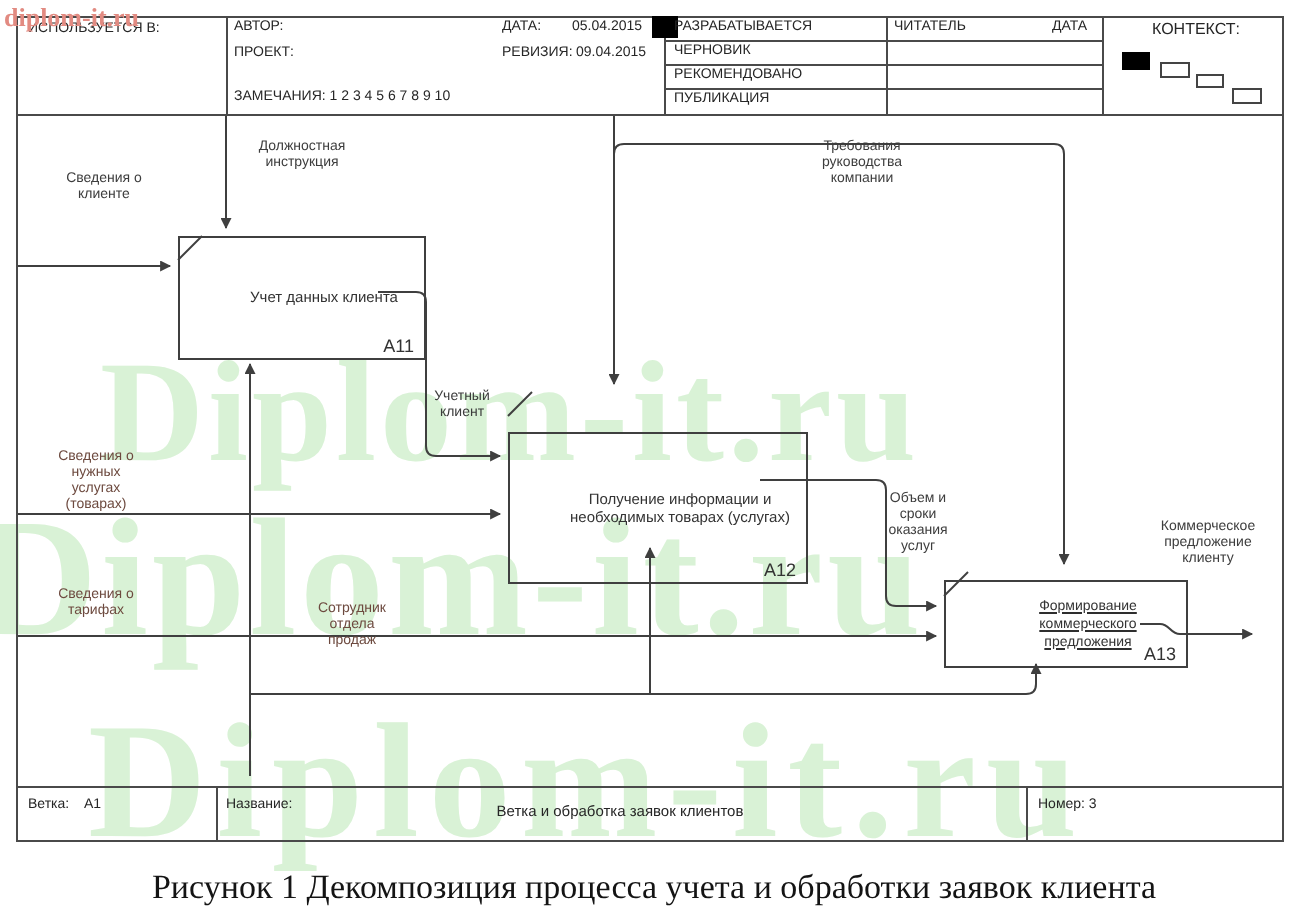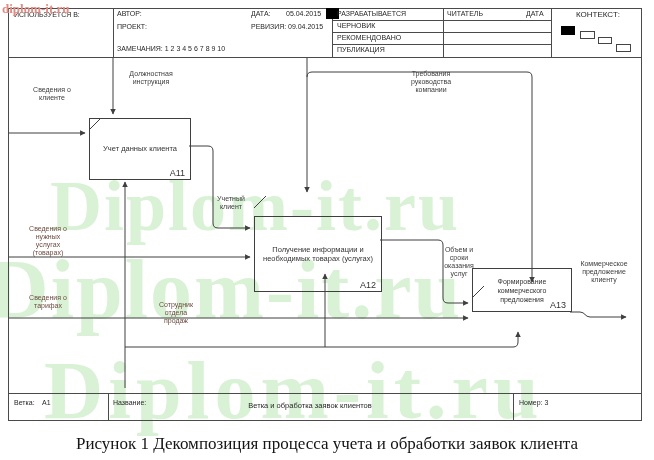--- a/index.html
+++ b/index.html
@@ -17,21 +17,21 @@
   .vline{width:1px;} .hline{height:1px;}
   
   .t{position:absolute;font-size:7px;line-height:8px;z-index:3;white-space:nowrap;color:#262626;}
   .lbl{position:absolute;font-size:7px;line-height:8px;z-index:3;text-align:center;
        white-space:pre-line;color:#3d3d3d;}
   .lbl.red{color:#6d4a3f;}
   .blackrect{position:absolute;background:#000;z-index:3;}
   .ctxrect{position:absolute;border:1px solid #444;background:#fff0;z-index:3;}
   
   .box{position:absolute;border:1px solid #3f3f3f;background:transparent;z-index:3;
-       display:flex;align-items:center;justify-content:center;}
+       display:flex;align-items:center;justify-content:center;padding-left:22px;}
   .box .title{font-size:7.5px;line-height:9.5px;text-align:center;white-space:pre-line;color:#333;}
   .box .code{position:absolute;right:5px;bottom:1px;font-size:9px;color:#333;}
   
   svg.links{position:absolute;left:0;top:0;z-index:2;}
   .caption{position:absolute;left:0;top:434px;width:654px;text-align:center;z-index:3;
            font-family:"Liberation Serif",serif;font-size:17px;color:#141414;}
   .footer-title{position:absolute;left:130px;top:401px;width:360px;text-align:center;
                 font-size:7.5px;z-index:3;color:#262626;}
 </style>
 </head>
@@ -108,21 +108,21 @@
 
   <div class="box" style="left:89px;top:118px;width:100px;height:60px;">
     <div class="title">Учет данных клиента</div>
     <div class="code">A11</div>
   </div>
   <div class="box" style="left:254px;top:204px;width:126px;height:74px;margin-top:12px;">
     <div class="title">Получение информации и
 необходимых товарах (услугах)</div>
     <div class="code">A12</div>
   </div>
-  <div class="box" style="left:472px;top:268px;width:98px;height:42px;">
+  <div class="box" style="left:472px;top:290px;width:98px;height:42px;text-decoration:underline;">
     <div class="title" style="font-size:7px;line-height:9px;">Формирование
 коммерческого
 предложения</div>
     <div class="code">A13</div>
   </div>
 
   <div class="lbl" style="left:22px;top:86px;width:60px;">Сведения о
 клиенте</div>
   <div class="lbl" style="left:114px;top:70px;width:74px;">Должностная
 инструкция</div>

